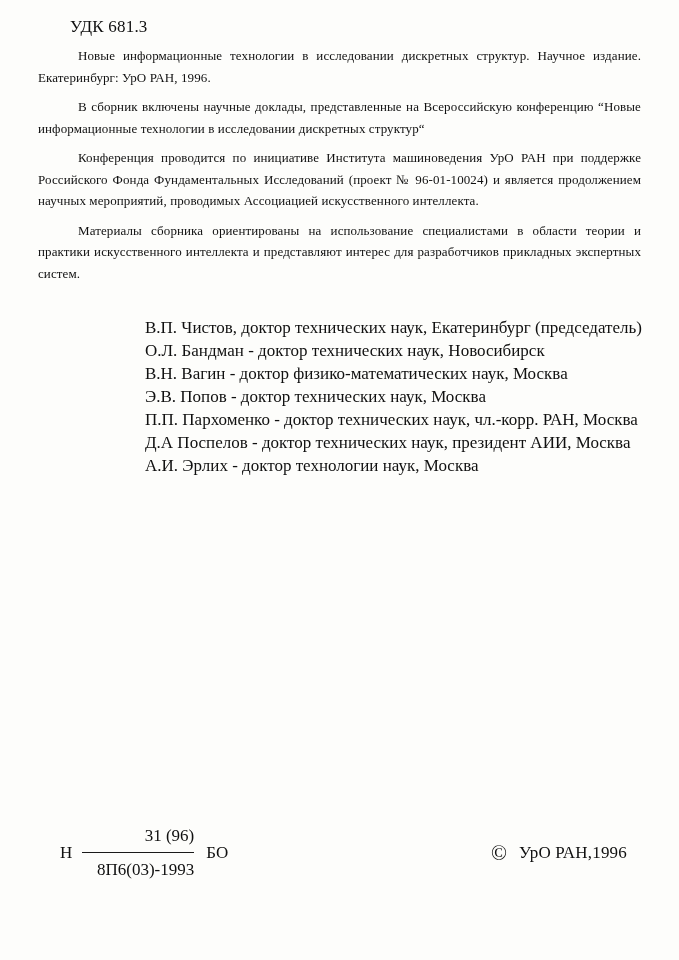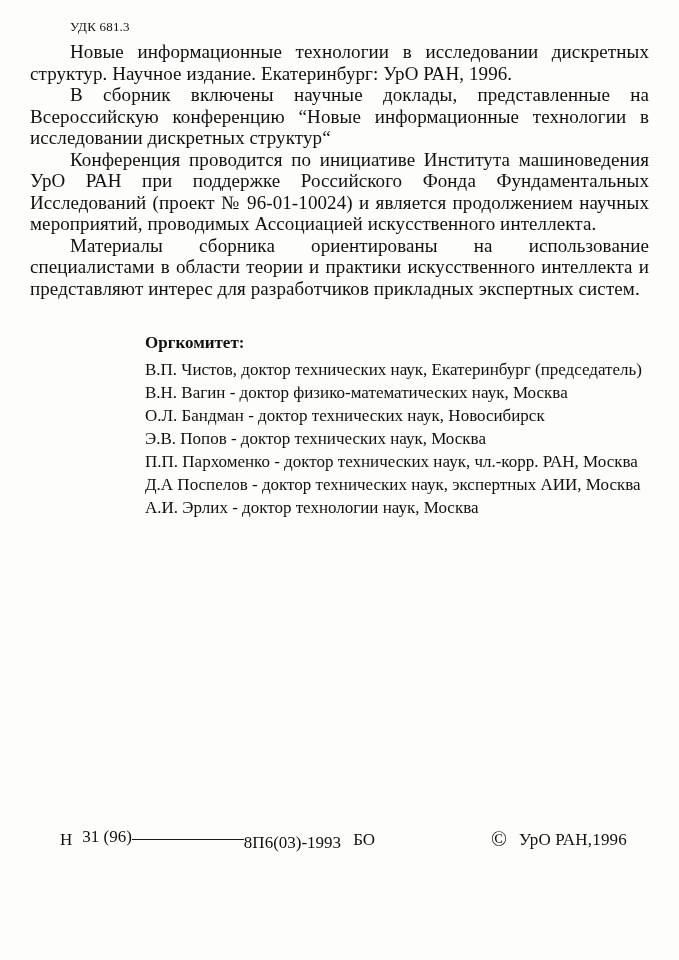--- a/index.html
+++ b/index.html
@@ -16,28 +16,28 @@
     font-family: "Liberation Serif", "DejaVu Serif", serif;
     color: #101010;
     overflow: hidden;
     box-sizing: border-box;
   }
   .content {
     padding: 16px 30px 0 30px;
   }
   .udk {
     text-indent: 40px;
-    font-size: 13px;
+    font-size: 17px;
     line-height: 21px;
     margin-bottom: 4px;
     letter-spacing: 0.2px;
   }
   p.para {
-    margin: 0;
-    font-size: 19px;
+    margin: 8px;
+    font-size: 13px;
     line-height: 21.5px;
     text-align: justify;
     text-indent: 40px;
     letter-spacing: 0.1px;
   }
   .committee {
     margin-top: 32px;
     margin-left: 115px;
     font-size: 17px;
     line-height: 23px;
@@ -61,21 +61,22 @@
   .catalog {
     display: flex;
     align-items: center;
     font-size: 17px;
   }
   .catalog-letter {
     margin-right: 10px;
   }
   .fraction {
     display: inline-flex;
-    align-items: center;
+    flex-direction: column;
+    align-items: flex-end;
   }
   .fraction .num {
     display: block;
     padding: 0 0 6px 0;
     text-align: center;
   }
   .fraction .rule {
     display: block;
     width: 112px;
     height: 0;
@@ -112,27 +113,26 @@
   <div class="content">
 
     <div class="udk">УДК  681.3</div>
 
     <p class="para">Новые информационные технологии в исследовании дискретных структур. Научное издание. Екатеринбург: УрО РАН, 1996.</p>
     <p class="para">В сборник включены научные доклады, представленные на Всероссийскую конференцию “Новые информационные технологии в исследовании дискретных структур“</p>
     <p class="para">Конференция проводится по инициативе Института машиноведения УрО РАН при поддержке Российского Фонда Фундаментальных Исследований (проект № 96-01-10024) и является продолжением научных мероприятий, проводимых Ассоциацией искусственного интеллекта.</p>
     <p class="para">Материалы сборника ориентированы на использование специалистами в области теории и практики искусственного интеллекта и представляют интерес для разработчиков прикладных экспертных систем.</p>
 
     <div class="committee">
-      <div class="committee-heading">Оргкомитет:</div>
       <div class="committee-member">В.П. Чистов, доктор технических наук, Екатеринбург (председатель)</div>
+      <div class="committee-member">О.Л. Бандман - доктор технических наук, Новосибирск</div>
       <div class="committee-member">В.Н. Вагин - доктор физико-математических наук, Москва</div>
-      <div class="committee-member">О.Л. Бандман - доктор технических наук, Новосибирск</div>
       <div class="committee-member">Э.В. Попов - доктор технических наук,  Москва</div>
       <div class="committee-member">П.П. Пархоменко - доктор технических наук, чл.-корр. РАН, Москва</div>
-      <div class="committee-member">Д.А Поспелов - доктор технических наук,  экспертных АИИ, Москва</div>
+      <div class="committee-member">Д.А Поспелов - доктор технических наук,  президент АИИ, Москва</div>
       <div class="committee-member">А.И. Эрлих - доктор технологии наук, Москва</div>
     </div>
   </div>
 
   <div class="footer">
     <div class="catalog">
       <span class="catalog-letter">Н</span>
       <span class="fraction">
         <span class="num">31 (96)</span>
         <span class="rule"></span>

